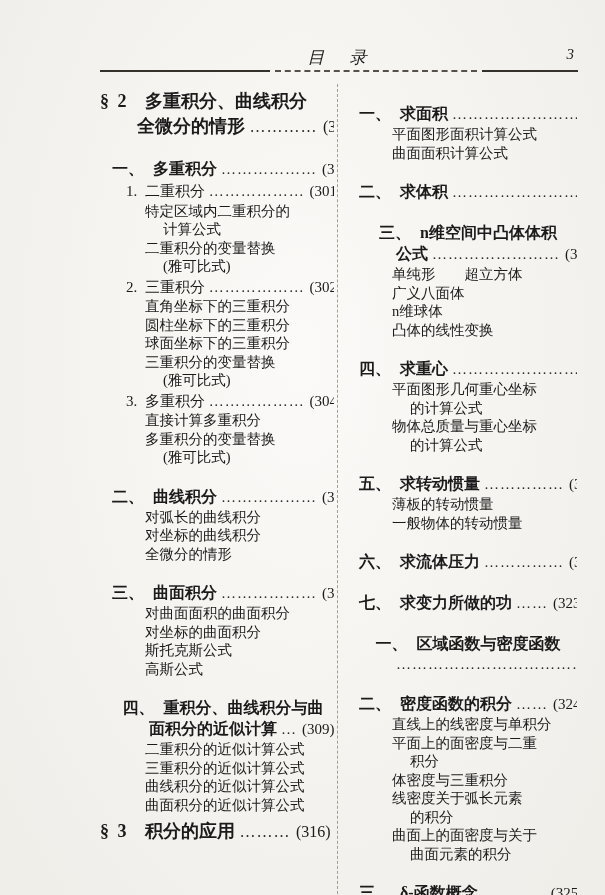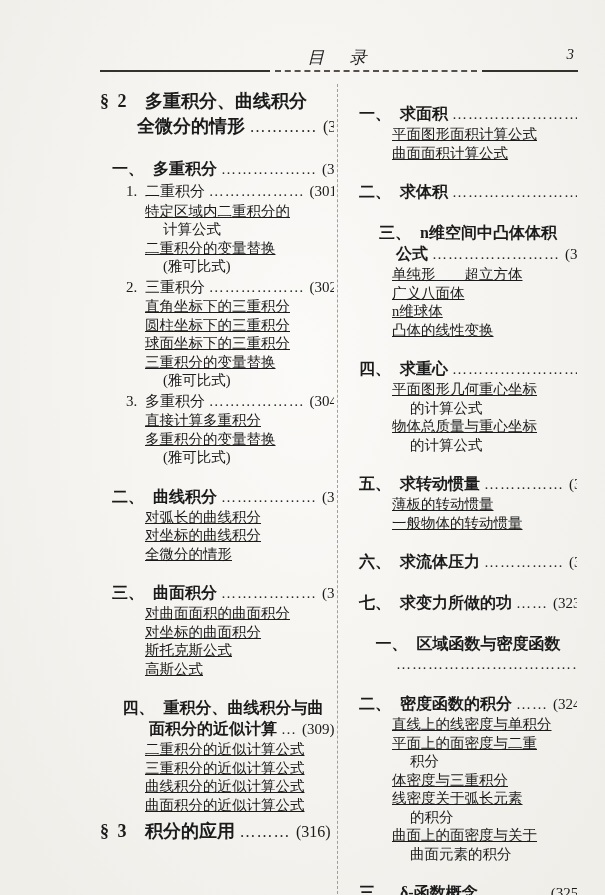--- a/index.html
+++ b/index.html
@@ -85,21 +85,21 @@
   .h1 .dots, .h1 .page { font-size: 15px; font-weight: normal; }
 
   .h1cont { font-size: 16px; font-weight: bold; line-height: 21px; padding-left: 49px; }
   .h1cont .dots, .h1cont .page { font-size: 15px; font-weight: normal; }
 
   .dotsline { font-size: 15px; line-height: 20px; padding-left: 49px; }
 
   .num { font-size: 15px; line-height: 20.5px; padding-left: 26px; margin-top: 1px; }
   .num .prefix { margin-right: 4px; }
 
-  .sub  { padding-left: 45px; text-decoration: underline; }
+  .sub  { padding-left: 45px; }
   .sub2 { padding-left: 63px; }
 </style>
 </head>
 <body>
 
 <div class="paper">
   <div class="content">
 
     <div class="header">
       <div class="title">目　录</div>

